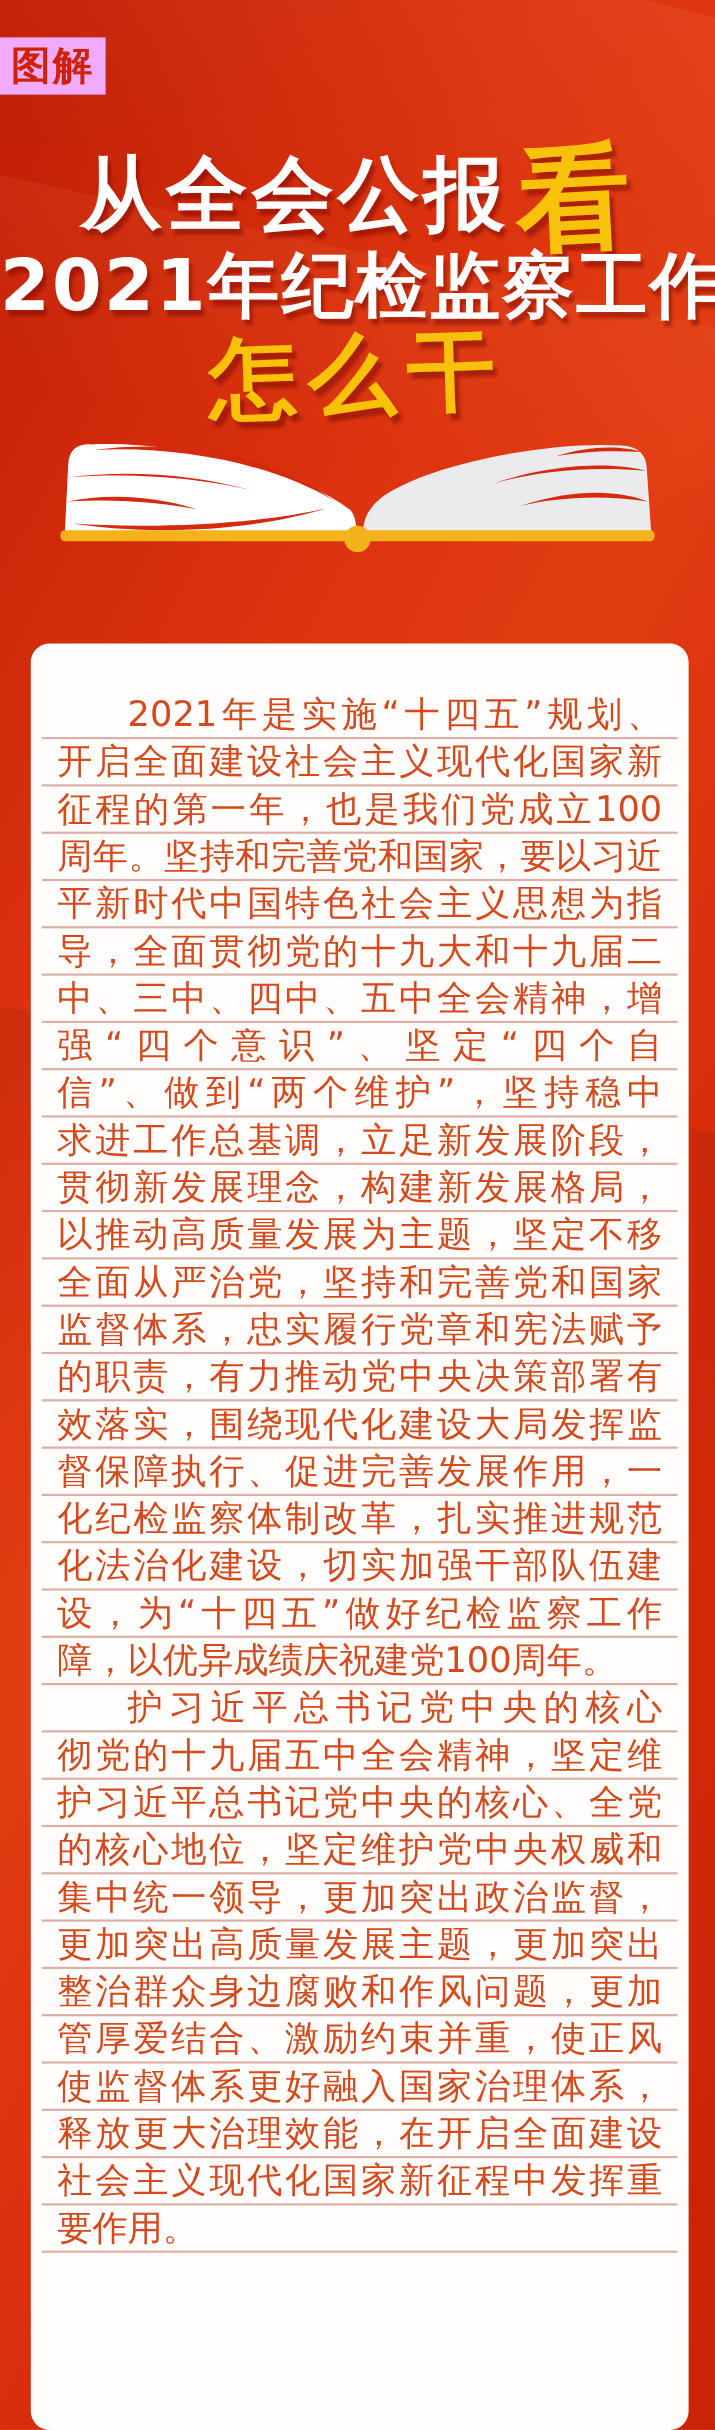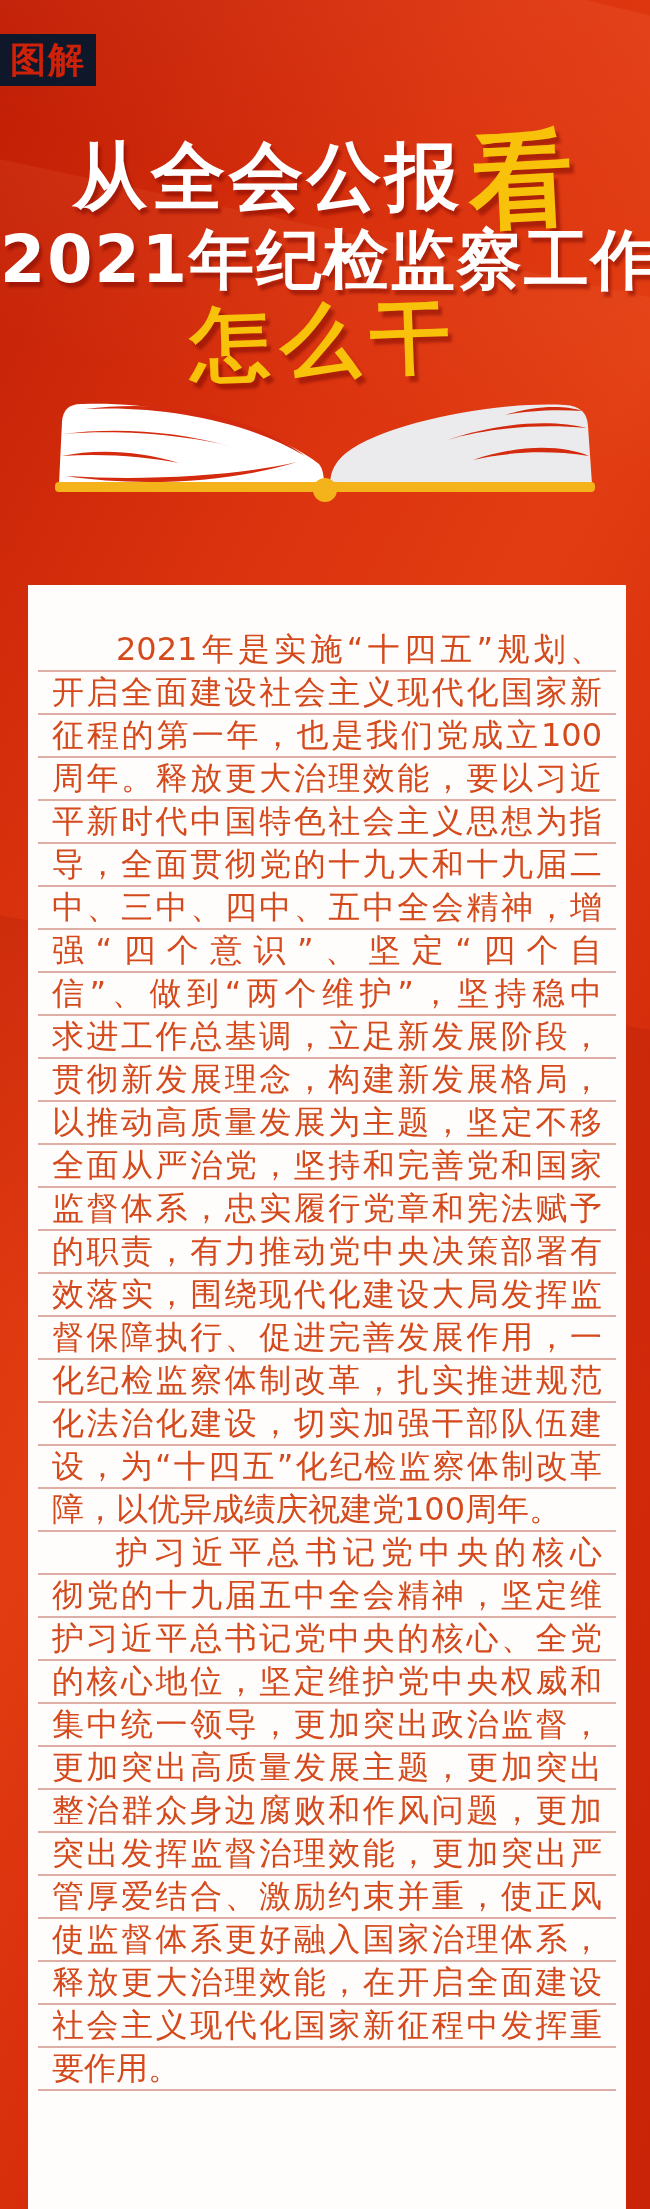--- a/index.html
+++ b/index.html
@@ -15,21 +15,21 @@
   .beam2{left:-80px;top:240px;width:900px;height:180px;
     background:linear-gradient(rgba(255,140,90,.10),rgba(255,140,90,0));
     transform:rotate(12deg);}
   .beam3{left:-60px;top:980px;width:820px;height:400px;
     background:linear-gradient(rgba(120,10,0,.12),rgba(120,10,0,0));
     transform:rotate(10deg);}
 
   
   .badge{
     position:absolute;left:0;top:34px;width:96px;height:52px;
-    background:#0f172a;display:flex;align-items:center;justify-content:center;
+    background:#f0abfc;display:flex;align-items:center;justify-content:center;
     font-size:36px;font-weight:900;color:#ce2108;letter-spacing:2px;
   }
 
   
   .title-line{position:absolute;left:0;width:650px;text-align:center;font-weight:900;white-space:nowrap;}
   .t1{top:112px;font-size:74px;color:#ffffff;
       text-shadow:3px 5px 3px rgba(110,5,0,.45);letter-spacing:4px;}
   .t1 .accent{
       display:inline-block;font-size:104px;color:#f8c20a;vertical-align:-14px;
       transform:rotate(-3deg);margin-left:6px;
@@ -39,20 +39,21 @@
   .t3{top:288px;font-size:80px;color:#f8c20a;letter-spacing:10px;
       transform:rotate(-2deg);text-shadow:4px 6px 3px rgba(110,5,0,.45);}
 
   
   .book{position:absolute;left:53px;top:396px;width:544px;height:110px;}
 
   
   .card{
     position:absolute;left:28px;top:585px;width:598px;height:1624px;
     background:#fffdfc;
+    border-radius:17px;
   }
   .lines{padding:44px 10px 0 10px;}
   .line{
     height:41px;border-bottom:2px solid #dcaea5;
     line-height:40px;font-size:32px;color:#d44a1c;
     text-align:justify;text-align-last:justify;
     padding:0 14px;overflow:hidden;white-space:nowrap;
   }
   .line.indent{padding-left:78px;}
   .line.end{text-align-last:left;}
@@ -91,45 +92,44 @@
 
   <rect x="2" y="86" width="540" height="10" rx="4" fill="#f4b21b"></rect>
   <circle cx="272" cy="94" r="12" fill="#f4b21b"></circle>
 </svg>
 
 <div class="card">
   <div class="lines">
       <div class="line indent">2021年是实施“十四五”规划、</div>
       <div class="line">开启全面建设社会主义现代化国家新</div>
       <div class="line">征程的第一年，也是我们党成立100</div>
-      <div class="line">周年。释放更大治理效能，要以习近</div>
+      <div class="line">周年。坚持和完善党和国家，要以习近</div>
       <div class="line">平新时代中国特色社会主义思想为指</div>
       <div class="line">导，全面贯彻党的十九大和十九届二</div>
       <div class="line">中、三中、四中、五中全会精神，增</div>
       <div class="line">强“四个意识”、坚定“四个自</div>
       <div class="line">信”、做到“两个维护”，坚持稳中</div>
       <div class="line">求进工作总基调，立足新发展阶段，</div>
       <div class="line">贯彻新发展理念，构建新发展格局，</div>
       <div class="line">以推动高质量发展为主题，坚定不移</div>
       <div class="line">全面从严治党，坚持和完善党和国家</div>
       <div class="line">监督体系，忠实履行党章和宪法赋予</div>
       <div class="line">的职责，有力推动党中央决策部署有</div>
       <div class="line">效落实，围绕现代化建设大局发挥监</div>
       <div class="line">督保障执行、促进完善发展作用，一</div>
       <div class="line">化纪检监察体制改革，扎实推进规范</div>
       <div class="line">化法治化建设，切实加强干部队伍建</div>
-      <div class="line">设，为“十四五”化纪检监察体制改革</div>
+      <div class="line">设，为“十四五”做好纪检监察工作</div>
       <div class="line end">障，以优异成绩庆祝建党100周年。</div>
       <div class="line indent">护习近平总书记党中央的核心</div>
       <div class="line">彻党的十九届五中全会精神，坚定维</div>
       <div class="line">护习近平总书记党中央的核心、全党</div>
       <div class="line">的核心地位，坚定维护党中央权威和</div>
       <div class="line">集中统一领导，更加突出政治监督，</div>
       <div class="line">更加突出高质量发展主题，更加突出</div>
       <div class="line">整治群众身边腐败和作风问题，更加</div>
-      <div class="line">突出发挥监督治理效能，更加突出严</div>
       <div class="line">管厚爱结合、激励约束并重，使正风</div>
       <div class="line">使监督体系更好融入国家治理体系，</div>
       <div class="line">释放更大治理效能，在开启全面建设</div>
       <div class="line">社会主义现代化国家新征程中发挥重</div>
       <div class="line end">要作用。</div>
     </div>
 </div>
 
 </body></html>

